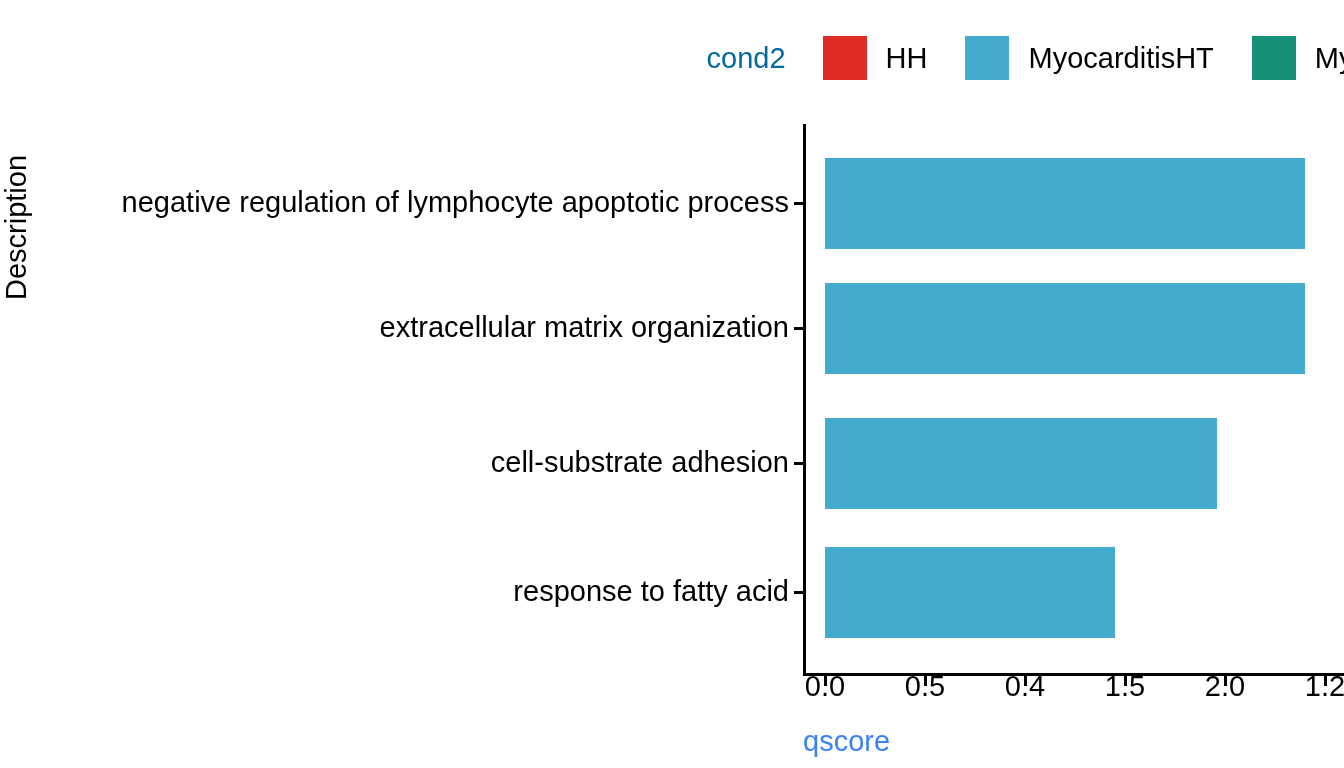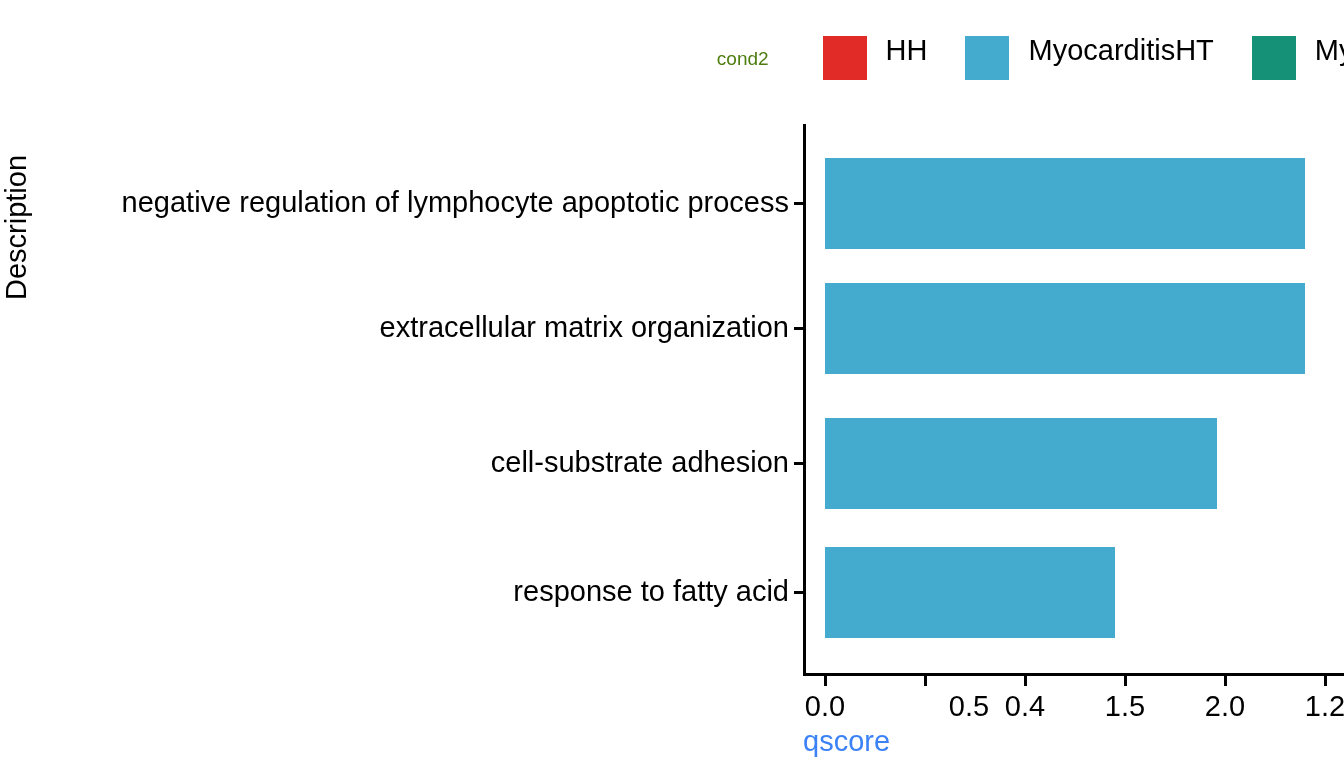--- a/index.html
+++ b/index.html
@@ -36,27 +36,28 @@
     overflow: hidden;
     white-space: nowrap;
   }
   #legend-inner {
     display: flex;
     align-items: center;
     
     margin-right: -104px;
   }
   .legend-title {
-    font-size: 19px;
-    line-height: 1;
-    color: #4d7c0f;
-    margin-right: 38px;
+    font-size: 29px;
+    line-height: 1;
+    color: #0369a1;
+    margin-right: 21px;
   }
   .legend-item {
     display: flex;
+    align-items: center;
     margin-right: 22px;
     padding-left: 16px;
   }
   .legend-swatch {
     width: 44px;
     height: 44px;
     display: block;
     margin-right: 19px;
     flex: 0 0 auto;
   }
@@ -119,21 +120,21 @@
   
   .xtick {
     position: absolute;
     top: 676px;
     width: 3px;
     height: 10px;
     background: #000000;
   }
   .xlabel {
     position: absolute;
-    top: 692px;
+    top: 672px;
     font-size: 29px;
     line-height: 1;
     color: #000000;
     transform: translateX(-50%);
     white-space: nowrap;
   }
 
   
   #ytitle {
     position: absolute;
@@ -203,21 +204,21 @@
   <div class="ylabel" id="yl3" style="right: 555px; top: 577px;">response to fatty acid</div>
 
   <div class="xtick" id="xt0" style="left: 824px;"></div>
   <div class="xtick" id="xt1" style="left: 924px;"></div>
   <div class="xtick" id="xt2" style="left: 1024px;"></div>
   <div class="xtick" id="xt3" style="left: 1124px;"></div>
   <div class="xtick" id="xt4" style="left: 1224px;"></div>
   <div class="xtick" id="xt5" style="left: 1324px;"></div>
 
   <div class="xlabel" id="xl0" style="left: 825px;">0.0</div>
-  <div class="xlabel" id="xl1" style="left: 925px; margin-left: 44px;">0.5</div>
+  <div class="xlabel" id="xl1" style="left: 925px;">0.5</div>
   <div class="xlabel" id="xl2" style="left: 1025px;">0.4</div>
   <div class="xlabel" id="xl3" style="left: 1125px;">1.5</div>
   <div class="xlabel" id="xl4" style="left: 1225px;">2.0</div>
   <div class="xlabel" id="xl5" style="left: 1325px;">1.2</div>
 
   <div id="ytitle">Description</div>
   <div id="xtitle">qscore</div>
 
 </div>
 

